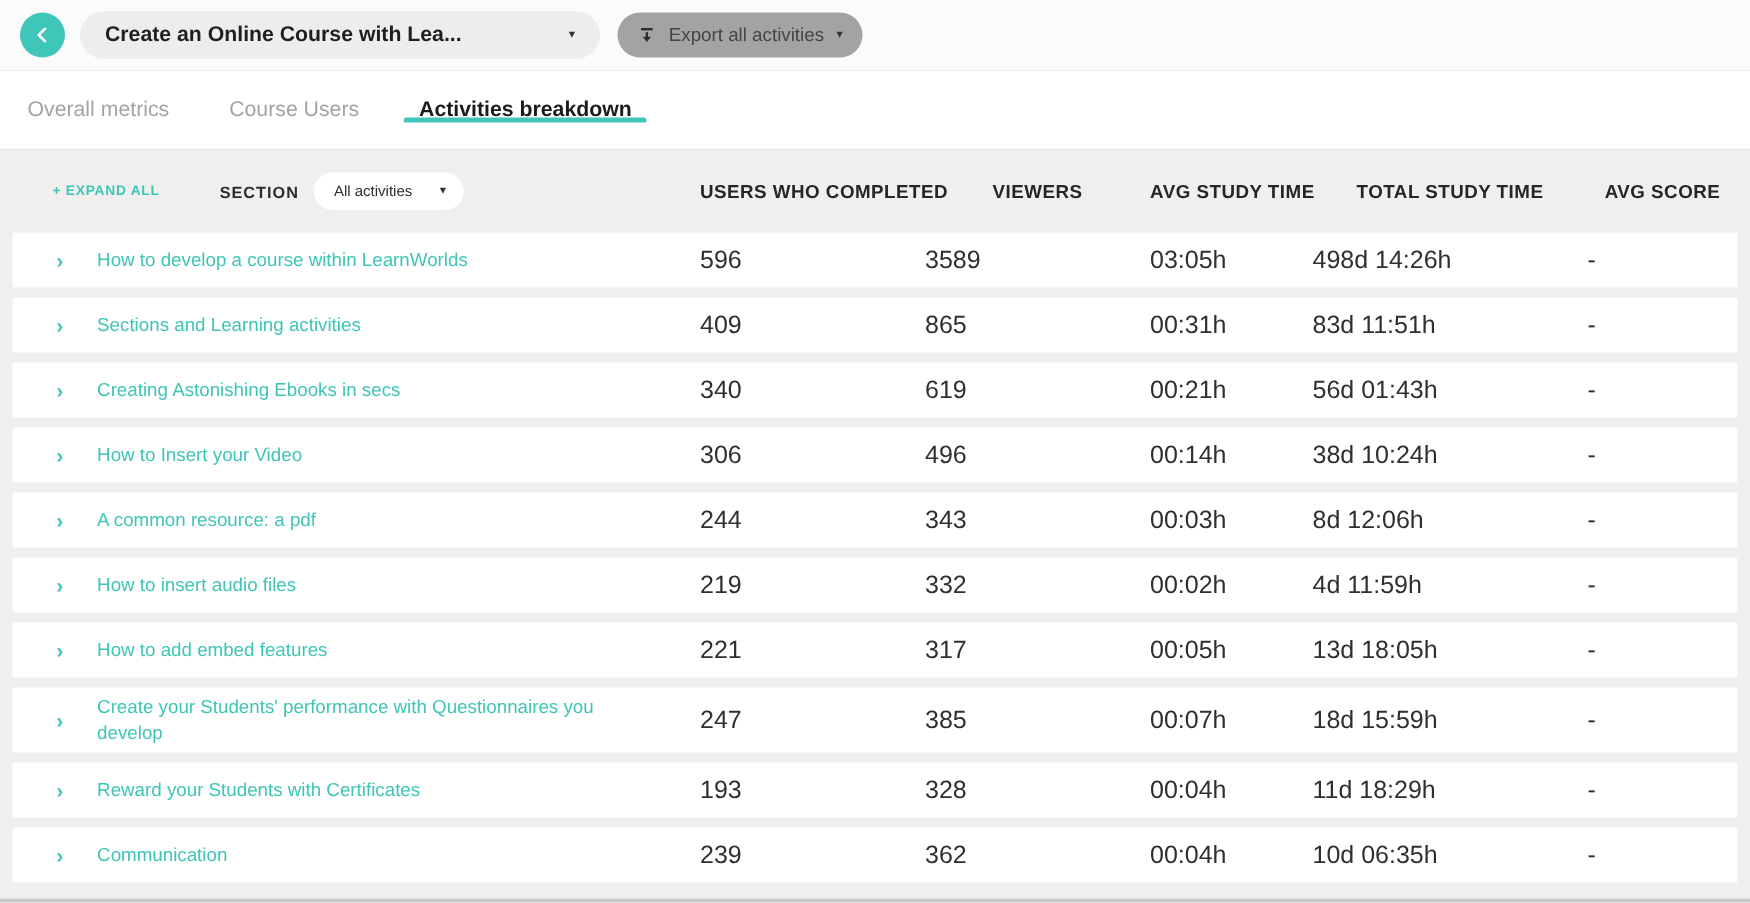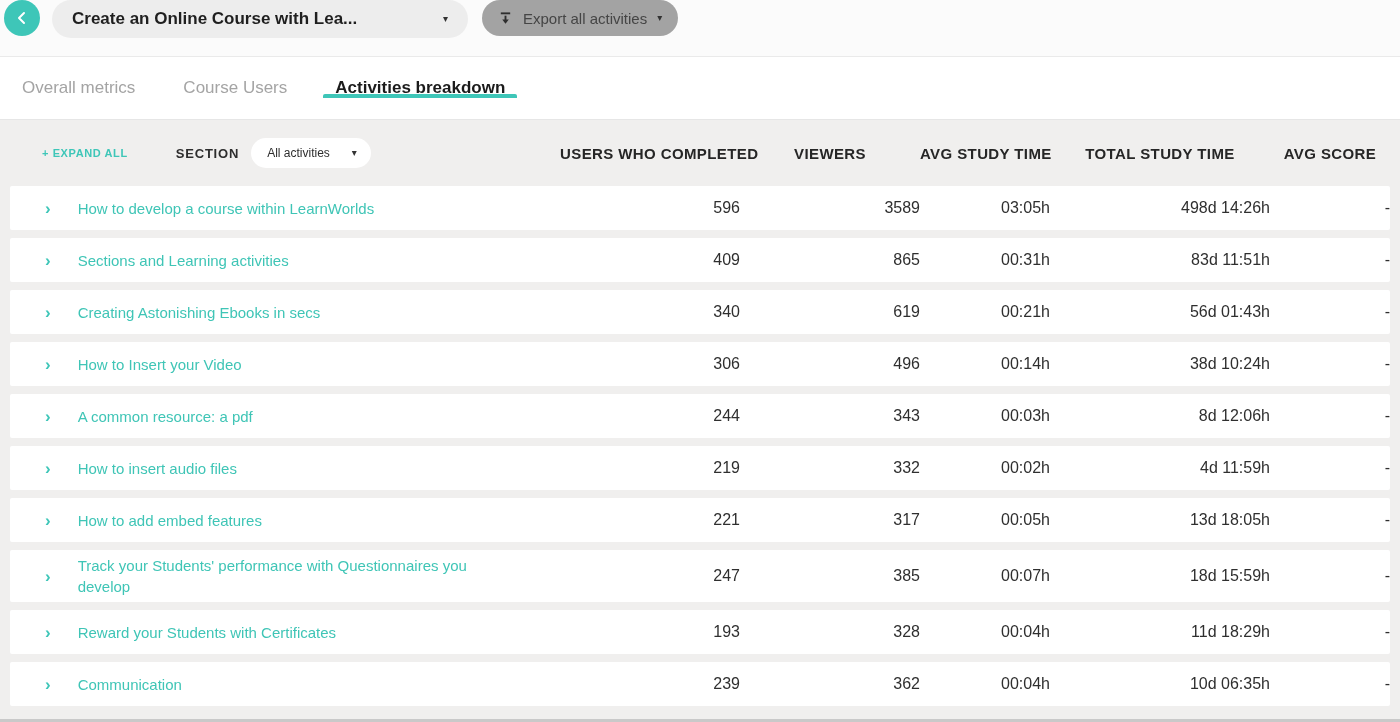--- a/index.html
+++ b/index.html
@@ -16,21 +16,22 @@
     --dark: #262626;
     --muted: #a4a4a4;
   }
 
   
   .topbar {
     height: 57px;
     background: #fbfbfb;
     border-bottom: 1px solid #eaeaea;
     display: flex;
-    padding-left: 4px;
+    align-items: center;
+    padding-left: 16px;
   }
   .back-btn {
     width: 36px; height: 36px;
     border-radius: 50%;
     background: var(--accent);
     display: flex; align-items: center; justify-content: center;
     cursor: pointer;
     flex: 0 0 auto;
   }
   .course-pill {
@@ -182,22 +183,22 @@
   .row-link {
     margin-left: 27px;
     color: var(--link);
     font-size: 15px;
     line-height: 21px;
     max-width: 440px;
     cursor: pointer;
     text-decoration: none;
   }
   .num {
-    text-align: right;
-    font-size: 16px;
+    text-align: left;
+    font-size: 20px;
     color: #2f2f2f;
     white-space: nowrap;
   }
 
   .bottom-edge {
     position: absolute;
     left: 0; right: 0; bottom: 0;
     height: 3px;
     background: #c9c9c9;
   }
@@ -338,21 +339,21 @@
     <div class="num">221</div>
     <div class="num">317</div>
     <div class="num">00:05h</div>
     <div class="num">13d 18:05h</div>
     <div class="num">-</div>
   </div>
 
   <div class="grid-row row">
     <div class="name-cell">
       <span class="chev">›</span>
-      <a class="row-link">Track your Students' performance with Questionnaires you develop</a>
+      <a class="row-link">Create your Students' performance with Questionnaires you develop</a>
     </div>
     <div class="num">247</div>
     <div class="num">385</div>
     <div class="num">00:07h</div>
     <div class="num">18d 15:59h</div>
     <div class="num">-</div>
   </div>
 
   <div class="grid-row row">
     <div class="name-cell">

